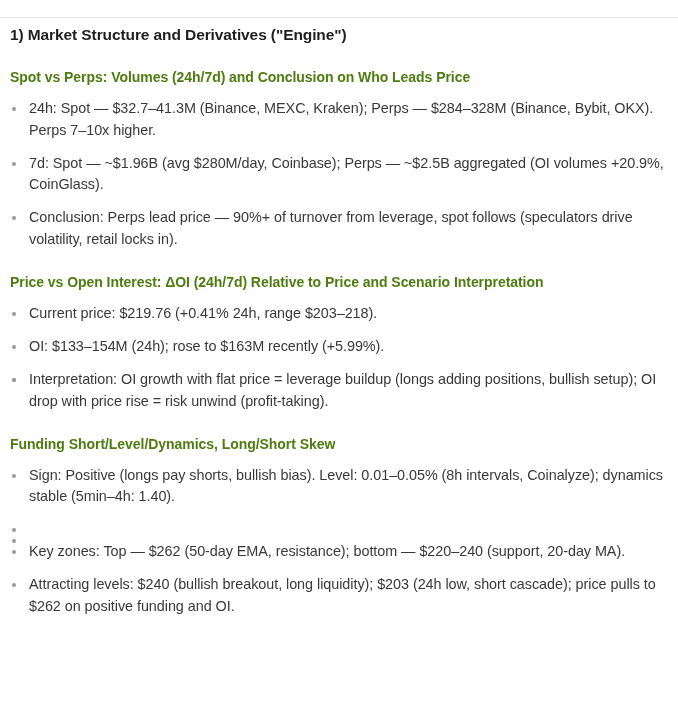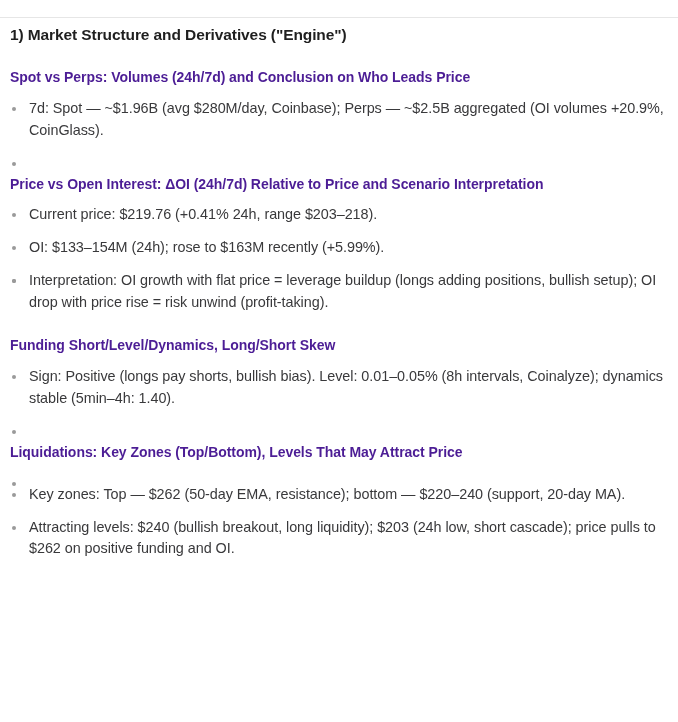--- a/index.html
+++ b/index.html
@@ -40,21 +40,21 @@
     font-weight: 700;
     color: #1f1f1f;
     letter-spacing: -0.1px;
     margin: 0;
     padding-top: 8px;
     line-height: 1.35;
   }
   h2.sub-title {
     font-size: 14px;
     font-weight: 700;
-    color: #4c1d95;
+    color: #4d7c0f;
     letter-spacing: -0.05px;
     margin: 0;
     padding-top: 22px;
     padding-bottom: 0;
     line-height: 1.35;
   }
   ul.bullets {
     list-style: none;
     margin: 0;
     padding: 0;
@@ -92,24 +92,29 @@
 
   <div class="content">
 
     <h1 class="section-title">1) Market Structure and Derivatives ("Engine")</h1>
 
     <div class="block">
       <h2 class="sub-title">Spot vs Perps: Volumes (24h/7d) and Conclusion on Who Leads Price</h2>
       <ul class="bullets">
         <li>
           <span class="bullet-dot"></span>
+          <span>24h: Spot — $32.7–41.3M (Binance, MEXC, Kraken); Perps — $284–328M (Binance, Bybit, OKX). Perps 7–10x higher.</span>
+        </li>
+        <li>
+          <span class="bullet-dot"></span>
           <span>7d: Spot — ~$1.96B (avg $280M/day, Coinbase); Perps — ~$2.5B aggregated (OI volumes +20.9%, CoinGlass).</span>
         </li>
         <li>
           <span class="bullet-dot"></span>
+          <span>Conclusion: Perps lead price — 90%+ of turnover from leverage, spot follows (speculators drive volatility, retail locks in).</span>
         </li>
       </ul>
     </div>
 
     <div class="block">
       <h2 class="sub-title">Price vs Open Interest: ΔOI (24h/7d) Relative to Price and Scenario Interpretation</h2>
       <ul class="bullets">
         <li>
           <span class="bullet-dot"></span>
           <span>Current price: $219.76 (+0.41% 24h, range $203–218).</span>
@@ -135,21 +140,20 @@
           <span class="bullet-dot"></span>
           <span>Sign: Positive (longs pay shorts, bullish bias). Level: 0.01–0.05% (8h intervals, Coinalyze); dynamics stable (5min–4h: 1.40).</span>
         </li>
         <li>
           <span class="bullet-dot"></span>
         </li>
       </ul>
     </div>
 
     <div class="block">
-      <h2 class="sub-title">Liquidations: Key Zones (Top/Bottom), Levels That May Attract Price</h2>
       <ul class="bullets">
         <li>
           <span class="bullet-dot"></span>
         </li>
         <li>
           <span class="bullet-dot"></span>
           <span>Key zones: Top — $262 (50-day EMA, resistance); bottom — $220–240 (support, 20-day MA).</span>
         </li>
         <li>
           <span class="bullet-dot"></span>

